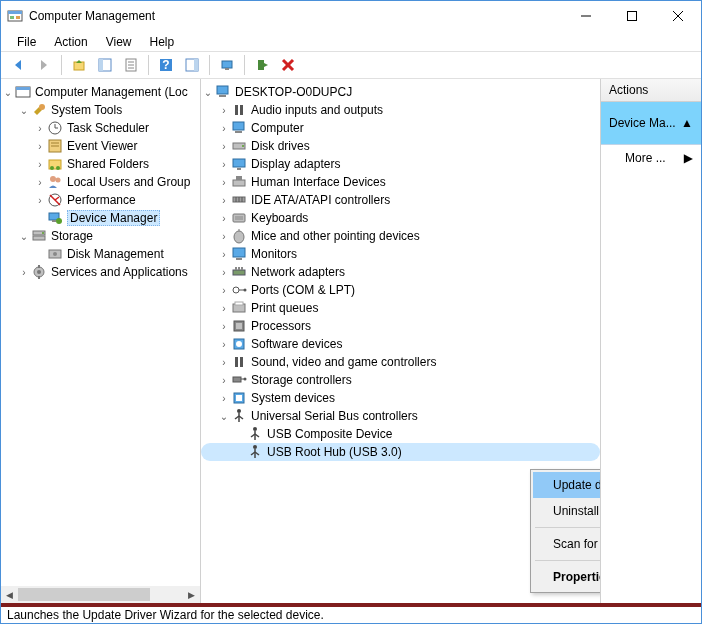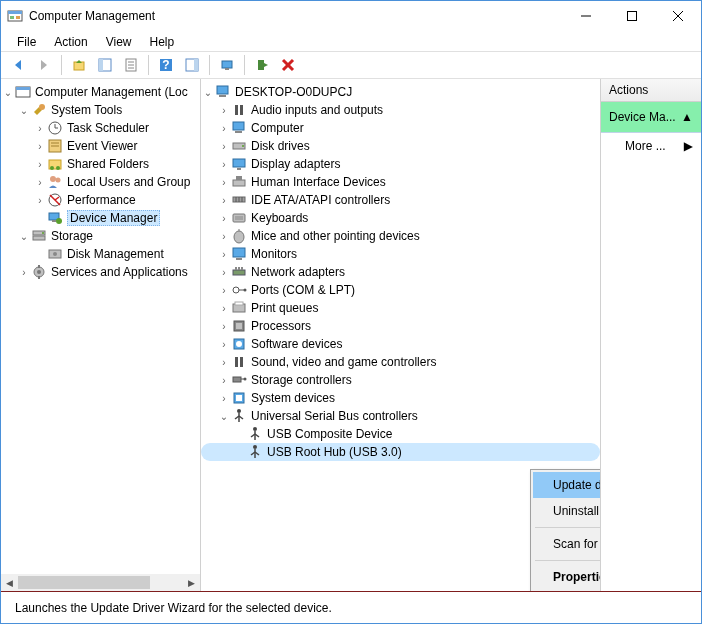--- a/index.html
+++ b/index.html
@@ -33,29 +33,29 @@
 .indent1 { padding-left: 16px; }
 .indent2 { padding-left: 32px; }
 
 .ctx-menu { position: absolute; left: 329px; top: 390px; width: 245px; background: #f0f0f0; border: 1px solid #a0a0a0; box-shadow: 2px 2px 4px rgba(0,0,0,0.2); padding: 2px; z-index: 10; }
 .ctx-item { padding: 6px 20px; font-size: 12px; }
 .ctx-item.hov { background: #91c9f7; }
 .ctx-item.bold { font-weight: bold; }
 .ctx-sep { height: 1px; background: #d0d0d0; margin: 3px 2px; }
 
 .actions-header { background: linear-gradient(#f7f7f7,#ececec); border-bottom: 1px solid #d0d0d0; padding: 4px 8px; font-weight: normal; }
-.actions-sub { background: #86efac; border-bottom: 1px solid #c0d4e8; padding: 8px 8px; display: flex; justify-content: space-between; align-items: flex-end; }
+.actions-sub { background: #7dd3fc; border-bottom: 1px solid #c0d4e8; padding: 14px 8px; display: flex; justify-content: space-between; align-items: flex-end; }
 .actions-item { padding: 6px 8px 6px 24px; display: flex; justify-content: space-between; align-items: center; }
 
 .scrollbar-h { position: absolute; bottom: 0; left: 0; right: 0; height: 17px; background: #f0f0f0; display: flex; align-items: center; }
 .sb-btn { width: 17px; height: 17px; background: #f0f0f0; display: flex; align-items: center; justify-content: center; font-size: 9px; color: #555; }
 .sb-track { flex: 1; height: 17px; position: relative; }
 .sb-thumb { position: absolute; top: 2px; height: 13px; background: #cdcdcd; }
 
-.statusbar { height: 32px; border-top: 1px solid #7f1d1d; display: flex; align-items: center; padding: 0 14px; font-size: 12px; }
+.statusbar { height: 20px; border-top: 4px solid #7f1d1d; display: flex; align-items: center; padding: 0 6px; font-size: 12px; }
 
 svg { display: block; }
 </style>
 </head>
 <body>
 
 <div class="titlebar">
   <span class="ico">
     <svg width="16" height="16">
         <rect x="1" y="3" width="14" height="10" fill="#fff" stroke="#555"></rect>

